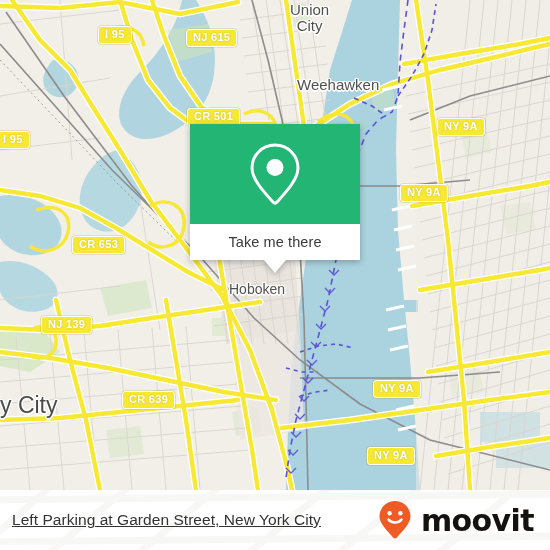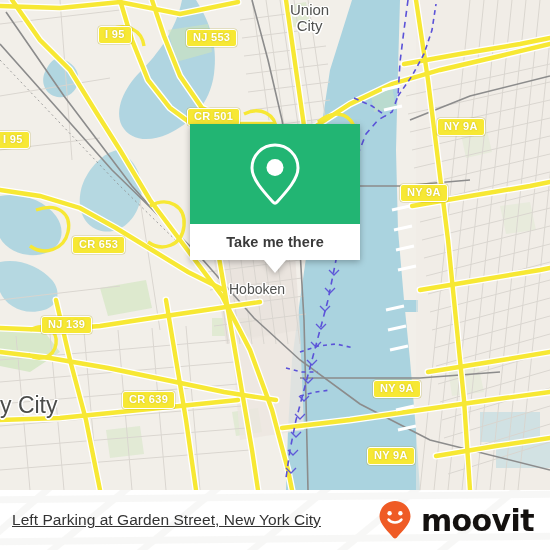--- a/index.html
+++ b/index.html
@@ -57,21 +57,21 @@
     filter:drop-shadow(0 2px 3px rgba(0,0,0,.28));
   }
   .card-head{
     height:100px;background:#22b573;
     display:flex;align-items:center;justify-content:center;
   }
   .card-body{
     background:#ffffff;height:36px;
     display:flex;align-items:center;justify-content:center;
   }
-  .card-body span{font-size:14.5px;color:#3a3a3a;letter-spacing:.1px;font-weight:bold;}
+  .card-body span{font-size:14.5px;color:#3a3a3a;letter-spacing:.1px;}
   .card-tail{
     position:absolute;left:50%;margin-left:-11px;top:136px;
     width:0;height:0;
     border-left:11px solid transparent;
     border-right:11px solid transparent;
     border-top:13px solid #ffffff;
   }
 
   
   .bottombar{
@@ -350,25 +350,26 @@
             <path d="M402 106 L384 110"></path>
         </g>
 
       </g>
     </svg>
 
     <div class="placelabel two-line" style="left:290px;top:2px;font-size:15px;">
       <div>Union</div>
       <div>City</div>
     </div>
+    <div class="placelabel" style="left:297px;top:76px;font-size:15px;">Weehawken</div>
     <div class="placelabel" style="left:229px;top:281px;font-size:14px;">Hoboken</div>
     <div class="placelabel" style="left:0px;top:392px;font-size:23px;color:#4c4d4b;">y City</div>
 
     <div class="shield" style="left:98px;top:26px;">I 95</div>
-    <div class="shield" style="left:186px;top:29px;">NJ 553</div>
+    <div class="shield" style="left:186px;top:29px;">NJ 615</div>
     <div class="shield" style="left:187px;top:108px;">CR 501</div>
     <div class="shield" style="left:-4px;top:131px;">I 95</div>
     <div class="shield" style="left:437px;top:118px;">NY 9A</div>
     <div class="shield" style="left:400px;top:184px;">NY 9A</div>
     <div class="shield" style="left:72px;top:236px;">CR 653</div>
     <div class="shield" style="left:41px;top:316px;">NJ 139</div>
     <div class="shield" style="left:110px;top:391px;margin-left:12px;">CR 639</div>
     <div class="shield" style="left:373px;top:380px;">NY 9A</div>
     <div class="shield" style="left:367px;top:447px;">NY 9A</div>
 

